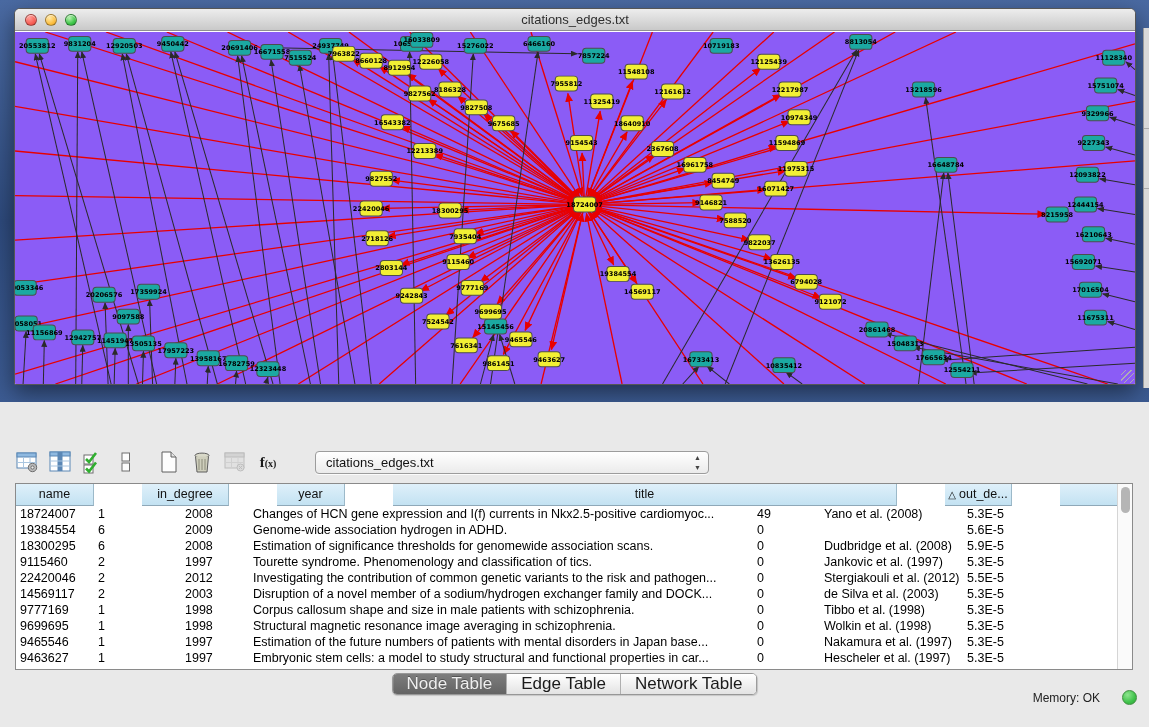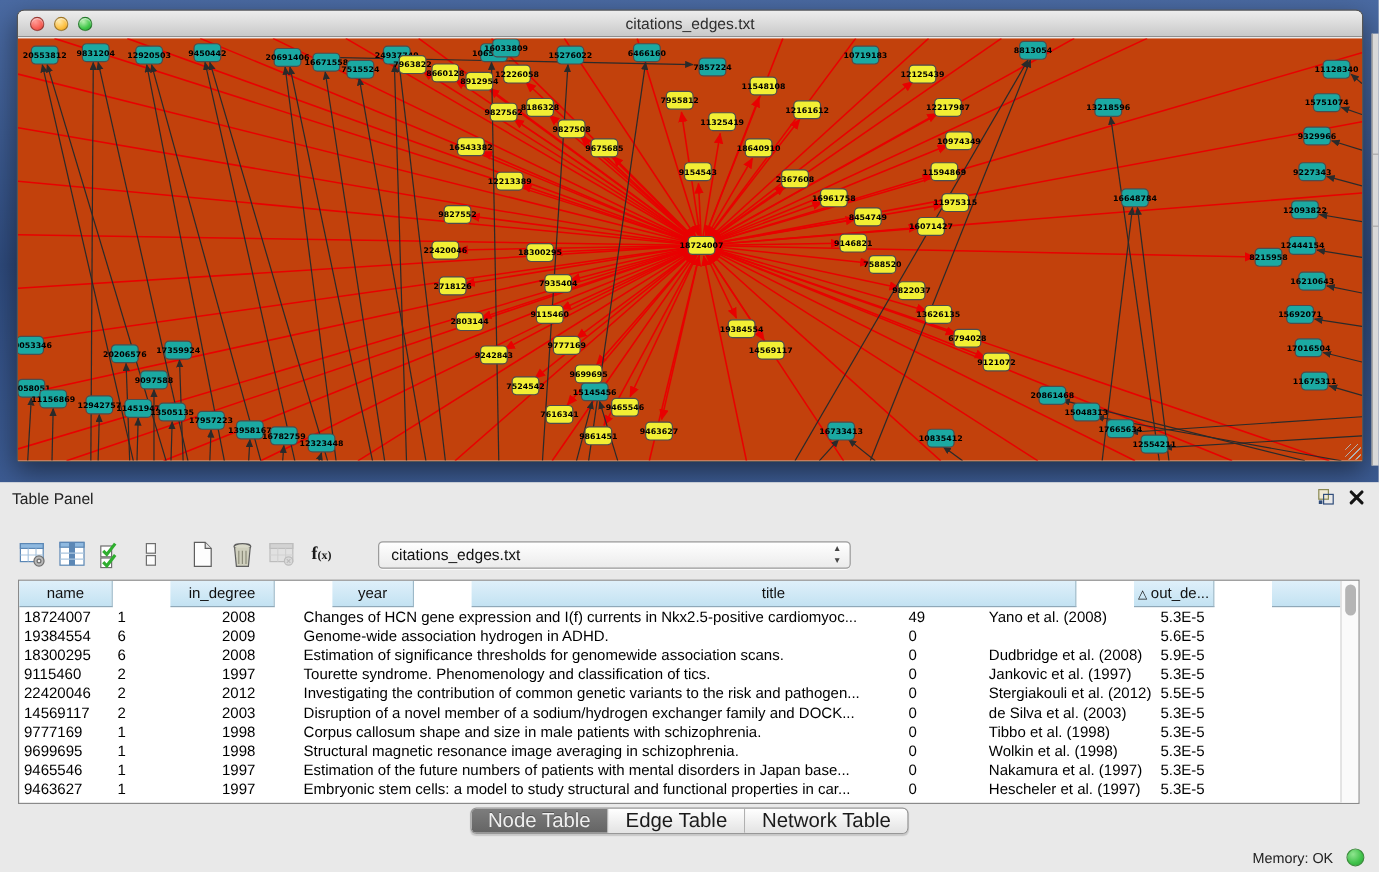--- a/index.html
+++ b/index.html
@@ -18,21 +18,21 @@
   .titlebar { position:relative; height:22px; background:linear-gradient(#ededed,#c9c9c9);
               border-bottom:1px solid #8f8f8f; display:flex; align-items:center; }
   .title { position:absolute; left:0; right:0; text-align:center; font-size:13px; color:#2e2e2e; }
   .lights { display:flex; gap:8px; margin-left:10px; z-index:2; }
   .tl { width:12px; height:12px; border-radius:50%; border:1px solid rgba(0,0,0,.35);
         box-shadow:inset 0 1px 1px rgba(255,255,255,.6); }
   .tl.r { background:radial-gradient(circle at 35% 30%, #ff9d97,#f75f56 60%,#d8423a); }
   .tl.y { background:radial-gradient(circle at 35% 30%, #ffe9a8,#fdbf40 60%,#df9c22); }
   .tl.g { background:radial-gradient(circle at 35% 30%, #b8f0b0,#3ec748 60%,#2a9c35); }
 
-  .net-canvas { position:absolute; left:0; top:23px; right:0; bottom:0; background:#c2410c; }
+  .net-canvas { position:absolute; left:0; top:23px; right:0; bottom:0; background:#8b5cf6; }
   .net-canvas svg { width:100%; height:100%; display:block; }
   .grip { position:absolute; right:1px; bottom:1px; width:13px; height:13px;
           background:repeating-linear-gradient(135deg, transparent 0 3px, #b0b0b0 3px 4px); }
 
   
   .table-panel { position:absolute; left:0; top:402px; width:1149px; height:325px; background:#e9e9e9; }
   .panel-head { position:absolute; left:0; top:0; width:100%; height:26px; }
   .panel-title { position:absolute; left:10px; top:6px; font-size:13px; color:#222; }
   .panel-btns { position:absolute; right:12px; top:5px; display:flex; gap:12px; align-items:center; }
   .panel-btns svg { display:block; }
@@ -65,21 +65,21 @@
   .vthumb { position:absolute; left:3px; top:3px; width:9px; height:26px; border-radius:5px; background:#b5b5b5; }
 
   .tabs { position:absolute; left:50%; top:271px; transform:translateX(-50%); display:flex; height:22px;
           border:1px solid #979797; border-radius:5px; overflow:hidden; background:#fff;
           box-shadow:0 1px 1px rgba(0,0,0,.15); }
   .tab { height:100%; line-height:20px; font-size:17px; padding:0 14px; color:#1a1a1a;
          background:linear-gradient(#ffffff,#e3e3e3); border-right:1px solid #aaa; }
   .tab:last-child { border-right:none; }
   .tab.active { background:linear-gradient(#7d7d7d,#646464); color:#efefef; text-shadow:0 -1px 0 rgba(0,0,0,.3); }
 
-  .statusbar { position:absolute; right:12px; bottom:5px; display:flex; align-items:center; gap:11px; }
+  .statusbar { position:absolute; right:12px; bottom:22px; display:flex; align-items:center; gap:22px; }
   .statusbar span { font-size:12px; color:#222; }
   .dot { width:15px; height:15px; border-radius:50%; border:1px solid #3e8e3e;
          background:radial-gradient(circle at 35% 30%, #8fe58f,#3fc24a 60%,#2da03a); }
 </style>
 </head>
 <body>
 
 <div class="screen">
 
   <div class="desktop">
@@ -637,37 +637,20 @@
         <div class="grip"></div>
       </div>
     </div>
     <div class="bg-sliver">
       <span class="ln" style="top:100px"></span>
         <span class="ln" style="top:160px"></span>
     </div>
   </div>
 
   <div class="table-panel">
-    <div class="panel-head">
-      <span class="panel-title">Table Panel</span>
-      <span class="panel-btns">
-        <span>
-          <svg width="14" height="14" viewBox="0 0 14 14">
-            <rect x="1" y="1" width="8" height="8" fill="#eee8d5" stroke="#8a8a55"></rect>
-            <rect x="5" y="5" width="8" height="8" fill="none" stroke="#2f4c7a"></rect>
-            <rect x="1" y="10" width="3" height="3" fill="#2f4c7a"></rect>
-          </svg>
-        </span>
-        <span>
-          <svg width="13" height="13" viewBox="0 0 13 13">
-            <path d="M2,2 L11,11 M11,2 L2,11" stroke="#141414" stroke-width="2.6" stroke-linecap="round"></path>
-          </svg>
-        </span>
-      </span>
-    </div>
 
     <div class="toolbar" id="toolbar">
         <div class="tb-btn">
           <svg width="24" height="24" viewBox="0 0 24 24">
             <rect x="2" y="3" width="19" height="15" fill="#fff" stroke="#5b87b5"></rect>
             <rect x="2" y="3" width="19" height="4" fill="#8fb9e0" stroke="#5b87b5"></rect>
             <path d="M8.5,7 V18 M15,7 V18 M2,12.5 H21" stroke="#aac6e0" fill="none"></path>
             <circle cx="17.5" cy="17.5" r="4.2" fill="#b9b9b9" stroke="#6e6e6e"></circle>
             <circle cx="17.5" cy="17.5" r="1.6" fill="#ececec" stroke="#6e6e6e"></circle>
           </svg>

